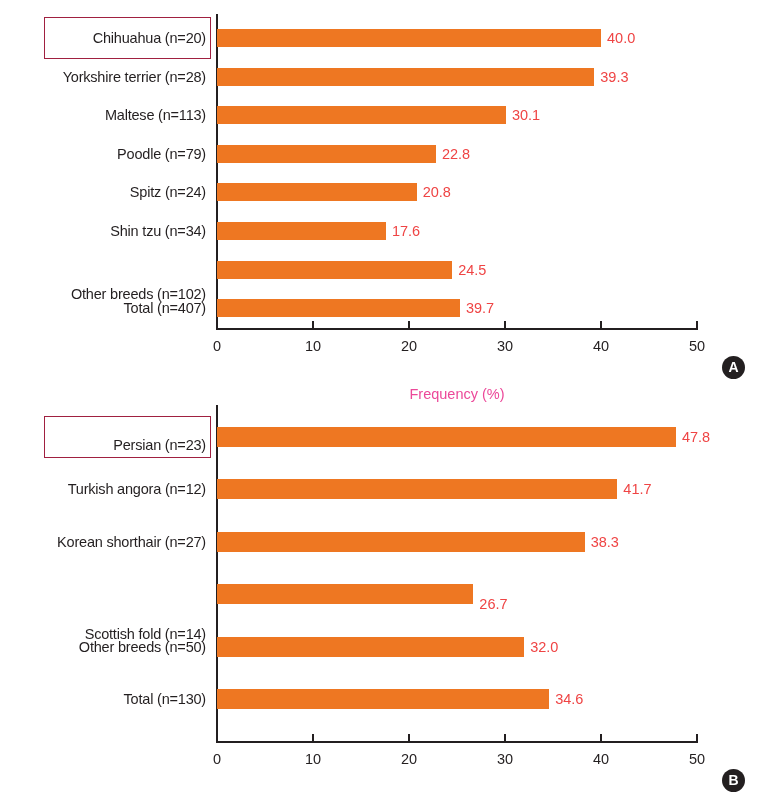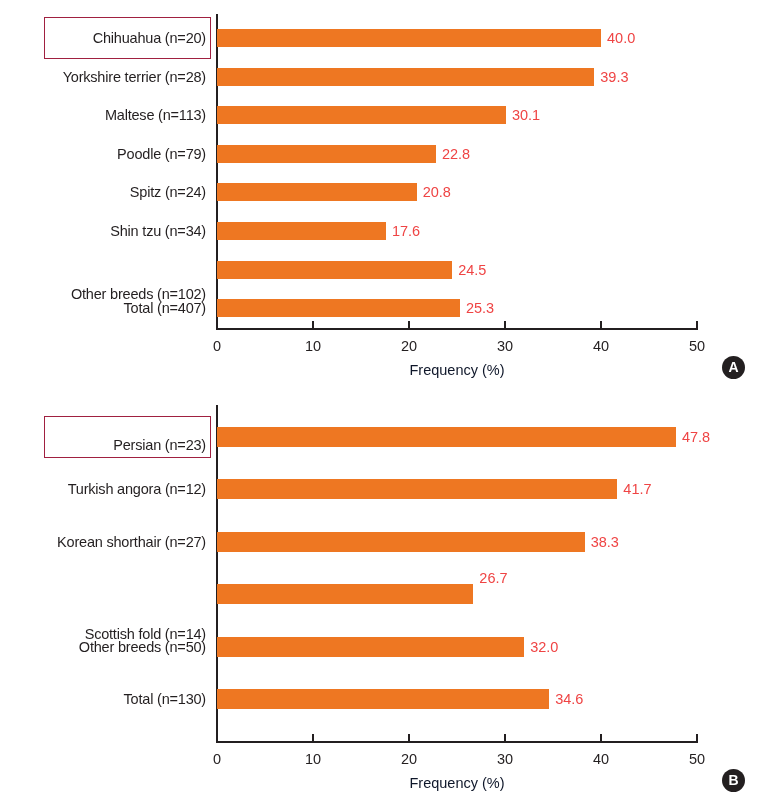--- a/index.html
+++ b/index.html
@@ -65,23 +65,24 @@
     position: absolute;
     font-size: 14.5px;
     color: #231f20;
     transform: translateX(-50%);
     white-space: nowrap;
   }
 
   .axis-title {
     position: absolute;
     font-size: 14.5px;
-    color: #0f172a;
+    color: #ec4899;
     transform: translateX(-50%);
     white-space: nowrap;
+    margin-top: 24px;
   }
 
   .bar {
     position: absolute;
     background: #ee7722;
     transform: translateY(-50%);
   }
 
   .bar-value {
     position: absolute;
@@ -141,21 +142,21 @@
       <div class="bar" style="left: 217px; top: 192.4px; width: 199.68px; height: 18px; background: rgb(238, 119, 34);"></div>
       <div class="bar-value" style="left: 422.68px; top: 192.4px;">20.8</div>
       <div class="cat-label" style="top: 231px; right: 577px; position: absolute; left: auto;">Shin tzu (n=34)</div>
       <div class="bar" style="left: 217px; top: 231px; width: 168.96px; height: 18px; background: rgb(238, 119, 34);"></div>
       <div class="bar-value" style="left: 391.96px; top: 231px;">17.6</div>
       <div class="cat-label" style="top: 269.6px; right: 577px; position: absolute; left: auto; margin-top: 24px;">Other breeds (n=102)</div>
       <div class="bar" style="left: 217px; top: 269.6px; width: 235.2px; height: 18px; background: rgb(238, 119, 34);"></div>
       <div class="bar-value" style="left: 458.2px; top: 269.6px;">24.5</div>
       <div class="cat-label" style="top: 308.2px; right: 577px; position: absolute; left: auto;">Total (n=407)</div>
       <div class="bar" style="left: 217px; top: 308.2px; width: 242.88px; height: 18px; background: rgb(238, 119, 34);"></div>
-      <div class="bar-value" style="left: 465.88px; top: 308.2px;">25.3</div>
+      <div class="bar-value" style="left: 465.88px; top: 308.2px;">39.7</div>
       <div class="panel-badge" style="left: 722px; top: 356px;">A</div>
     </div>
 </div>
 
 <div class="panel" id="panel-b">
   <div class="plot" id="plot-b">
       <div class="axis-line y-axis" style="left: 216px; top: 7.512px; height: 336.488px;"></div>
       <div class="axis-line x-axis" style="left: 216px; top: 344px; width: 482px;"></div>
       <div class="tick" style="left: 216.3px; top: 337px;"></div>
       <div class="tick-label" style="left: 217px; top: 354px;">0</div>
@@ -175,21 +176,21 @@
       <div class="bar" style="left: 217px; top: 40px; width: 458.88px; height: 20px; background: rgb(238, 119, 34);"></div>
       <div class="bar-value" style="left: 681.88px; top: 40px;">47.8</div>
       <div class="cat-label" style="top: 92.4px; right: 577px; position: absolute; left: auto;">Turkish angora (n=12)</div>
       <div class="bar" style="left: 217px; top: 92.4px; width: 400.32px; height: 20px; background: rgb(238, 119, 34);"></div>
       <div class="bar-value" style="left: 623.32px; top: 92.4px;">41.7</div>
       <div class="cat-label" style="top: 144.8px; right: 577px; position: absolute; left: auto;">Korean shorthair (n=27)</div>
       <div class="bar" style="left: 217px; top: 144.8px; width: 367.68px; height: 20px; background: rgb(238, 119, 34);"></div>
       <div class="bar-value" style="left: 590.68px; top: 144.8px;">38.3</div>
       <div class="cat-label" style="top: 197.2px; right: 577px; position: absolute; left: auto; margin-top: 40px;">Scottish fold (n=14)</div>
       <div class="bar" style="left: 217px; top: 197.2px; width: 256.32px; height: 20px; background: rgb(238, 119, 34);"></div>
-      <div class="bar-value" style="left: 479.32px; top: 181px;">26.7</div>
+      <div class="bar-value" style="left: 479.32px; top: 207px;">26.7</div>
       <div class="cat-label" style="top: 249.6px; right: 577px; position: absolute; left: auto;">Other breeds (n=50)</div>
       <div class="bar" style="left: 217px; top: 249.6px; width: 307.2px; height: 20px; background: rgb(238, 119, 34);"></div>
       <div class="bar-value" style="left: 530.2px; top: 249.6px;">32.0</div>
       <div class="cat-label" style="top: 302px; right: 577px; position: absolute; left: auto;">Total (n=130)</div>
       <div class="bar" style="left: 217px; top: 302px; width: 332.16px; height: 20px; background: rgb(238, 119, 34);"></div>
       <div class="bar-value" style="left: 555.16px; top: 302px;">34.6</div>
       <div class="panel-badge" style="left: 722px; top: 372px;">B</div>
     </div>
 </div>
 

